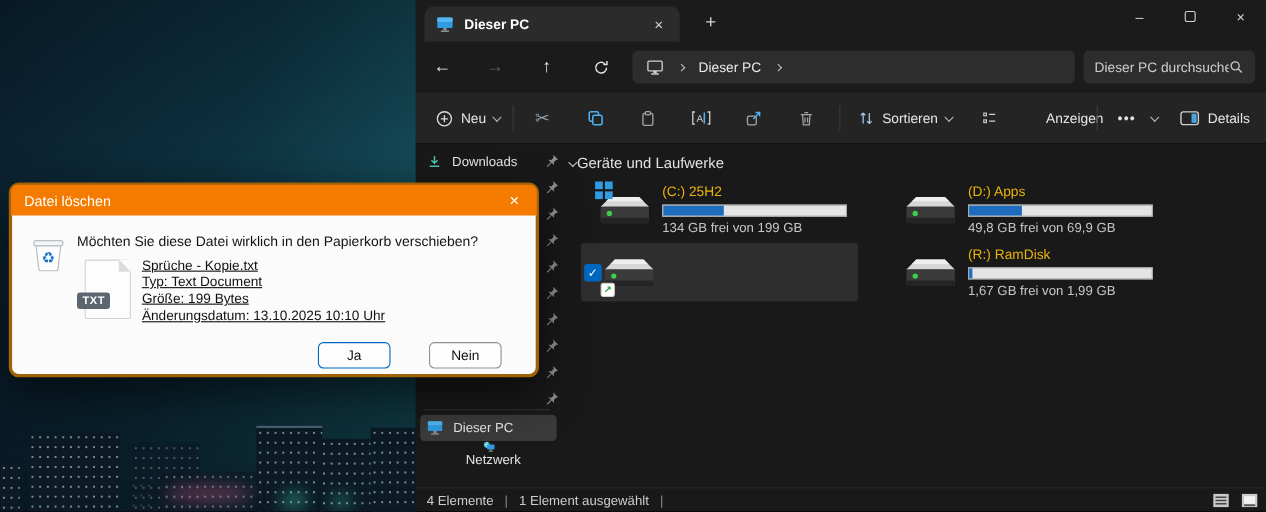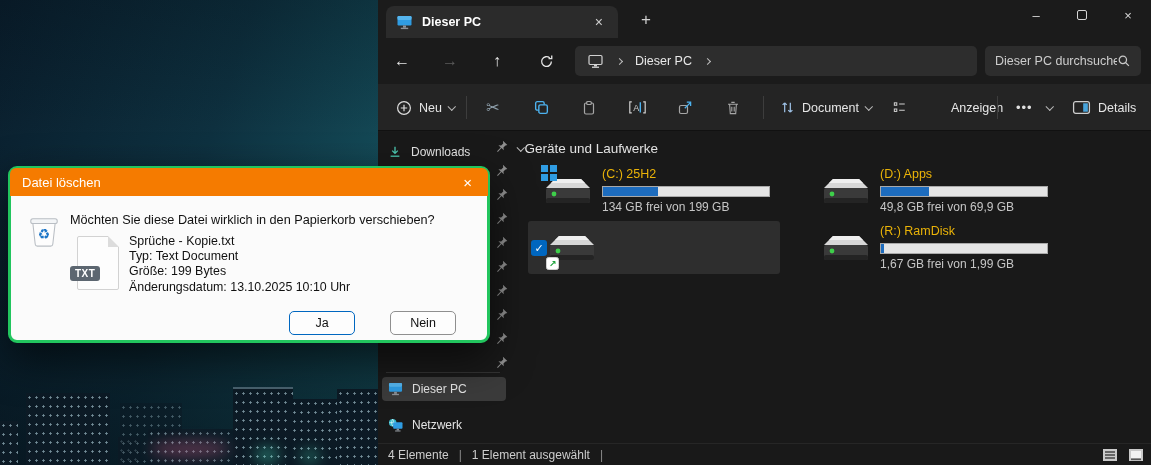--- a/index.html
+++ b/index.html
@@ -65,27 +65,27 @@
   .winlogo{position:absolute;left:-3px;top:-8px;width:16px;height:16px;display:grid;grid-template-columns:7px 7px;grid-template-rows:7px 7px;gap:1.5px;}
   .winlogo i{background:#2f9ce2;}
   .shortcut-ovl{position:absolute;left:-2px;bottom:-4px;width:13px;height:13px;background:#fff;border-radius:2.5px;display:flex;align-items:center;justify-content:center;font-size:9px;font-weight:bold;color:#1ea33c;border:1px solid #cfcfcf;}
 
   .statusbar{position:absolute;left:0;top:443px;width:100%;height:22px;background:#191919;border-top:1px solid #262626;display:flex;align-items:center;font-size:12px;color:#cdcdcd;padding:0 10px;}
   .statusbar .sep{margin:0 10px;color:#8a8a8a;}
   .status-icons{position:absolute;right:6px;top:3px;display:flex;gap:8px;}
   .status-icons .vico{width:18px;height:16px;display:flex;align-items:center;justify-content:center;}
 
   
-  .dialog{position:absolute;left:8px;top:166px;width:482px;height:177px;z-index:50;border:3px solid #22c55e;border-radius:9px;background:#fbfbfb;box-shadow:0 16px 42px rgba(0,0,0,.6);}
+  .dialog{position:absolute;left:8px;top:166px;width:482px;height:177px;z-index:50;border:3px solid #a16207;border-radius:9px;background:#fbfbfb;box-shadow:0 16px 42px rgba(0,0,0,.6);}
   .dlg-title{position:absolute;left:-1px;top:-1px;right:-1px;height:28px;background:#f57b00;border-radius:6px 6px 0 0;display:flex;align-items:center;padding:0 12px;color:#fff;font-size:13px;}
   .dlg-title .t{flex:1;}
   .dlg-close{color:#fff;font-size:15px;padding:0 4px;}
   .dlg-body{position:absolute;left:0;top:28px;right:0;bottom:0;color:#1a1a1a;}
   .dlg-msg{position:absolute;left:59px;top:16px;font-size:12.7px;color:#111;}
-  .dlg-details{position:absolute;left:118px;top:37px;font-size:12.4px;line-height:15.2px;color:#111;}
+  .dlg-details{position:absolute;left:118px;top:37px;font-size:12.4px;line-height:15.2px;color:#111;text-decoration:underline;}
   .dlg-btn{position:absolute;top:114px;width:66px;height:24px;background:#fdfdfd;border-radius:5px;display:flex;align-items:center;justify-content:center;font-size:12.5px;color:#111;}
   .dlg-btn.primary{border:1.6px solid #0067c0;}
   .dlg-btn.secondary{border:1px solid #8f8f8f;}
   .txtfile{position:absolute;left:66px;top:39px;width:42px;height:54px;background:#fdfdfd;border:1px solid #d2d2d2;border-radius:2px;}
   .txtfile .fold{position:absolute;right:-1px;top:-1px;width:0;height:0;border-left:11px solid #dcdcdc;border-top:11px solid #fbfbfb;}
   .txtfile .badge{position:absolute;left:-8px;bottom:8px;background:#5c6670;color:#fff;font-size:10px;font-weight:bold;padding:2px 5px;border-radius:3px;letter-spacing:.5px;}
   .binicon{position:absolute;left:15px;top:16px;}
 </style>
 </head>
 <body>
@@ -199,21 +199,21 @@
       <div class="tb-icon" style="left:335px;">
         <svg width="16" height="16" viewBox="0 0 16 16">
             <path d="M3 4.2h10M6.3 2.4h3.4M4.6 4.2l.7 9.4h5.4l.7-9.4M6.8 6.8v4.6M9.2 6.8v4.6" fill="none" stroke="#a6a6a6" stroke-width="1.1"></path>
           </svg>
       </div>
       <div class="tb-divider" style="left:385px;"></div>
       <div class="tb-item" style="left:396px;">
         <svg width="15" height="15" viewBox="0 0 16 16">
             <path d="M5 13V3M5 3L2.8 5.2M5 3l2.2 2.2M11 3v10M11 13l-2.2-2.2M11 13l2.2-2.2" fill="none" stroke="#9fc3e8" stroke-width="1.3"></path>
           </svg>
-        <span>Document</span>
+        <span>Sortieren</span>
         <span class="chv"></span>
       </div>
       <div class="tb-item" style="left:508px;gap:44px;">
         <svg width="15" height="15" viewBox="0 0 16 16">
             <rect x="2.5" y="3" width="2.6" height="2.6" fill="none" stroke="#cfcfcf" stroke-width="1.1"></rect>
             <rect x="2.5" y="9.6" width="2.6" height="2.6" fill="none" stroke="#cfcfcf" stroke-width="1.1"></rect>
             <path d="M7.6 4.3h6M7.6 10.9h6" stroke="#cfcfcf" stroke-width="1.2"></path>
           </svg>
         <span>Anzeigen</span>
         <span class="chv"></span>
@@ -226,21 +226,21 @@
         <svg width="19" height="15" viewBox="0 0 18 14">
             <rect x="1.5" y="1.5" width="15" height="11" rx="2" fill="none" stroke="#cfcfcf" stroke-width="1.2"></rect>
             <rect x="10.6" y="3" width="4.4" height="8" fill="#4db2ef" opacity=".9"></rect>
           </svg>
         <span>Details</span>
       </div>
     </div>
 
     <div class="body-area">
       <div class="sidebar">
-        <div class="sb-row" style="top:4px;align-items:flex-end;">
+        <div class="sb-row" style="top:4px;">
           <svg width="14" height="14" viewBox="0 0 16 16">
               <path d="M8 2v7.2M4.8 6.4L8 9.6l3.2-3.2" fill="none" stroke="#4cc7b0" stroke-width="1.5"></path>
               <path d="M3 12.8h10" stroke="#4cc7b0" stroke-width="1.5"></path>
             </svg>
           <span class="lbl">Downloads</span>
         </div>
 
         <svg class="sb-pin" style="top:9px;" width="13" height="13" viewBox="0 0 12 12">
             <path d="M7.3.6l4.1 4.1-1.7.4-1.9 1.9.3 2.5-2.1-2.1L2.6 11l-.7-.7L5.3 6.9 3.2 4.8l2.5.3 1.9-1.9z" fill="#909090"></path>
           </svg>
@@ -274,21 +274,21 @@
         <div class="sb-divider"></div>
         <div class="sb-row selected" style="top:246px;">
           <svg width="15" height="14" viewBox="0 0 16 15">
               <rect x="1" y="1" width="14" height="9.5" rx="1.2" fill="#2f9ce2"></rect>
               <rect x="1" y="1" width="14" height="4" rx="1.2" fill="#55b5ee"></rect>
               <rect x="6.5" y="10.5" width="3" height="2.2" fill="#8b9096"></rect>
               <rect x="4.3" y="12.7" width="7.4" height="1.4" fill="#8b9096"></rect>
             </svg>
           <span class="lbl">Dieser PC</span>
         </div>
-        <div class="sb-row" style="top:282px;">
+        <div class="sb-row" style="top:270px;flex-direction:column;">
           <svg width="15" height="14" viewBox="0 0 16 15">
               <circle cx="5" cy="5" r="4" fill="#36b8c9"></circle>
               <path d="M1.4 5h7.2M5 1.2c-1.6 2.4-1.6 5.2 0 7.6M5 1.2c1.6 2.4 1.6 5.2 0 7.6" stroke="#e8fbff" stroke-width=".7" fill="none"></path>
               <rect x="5.5" y="4.5" width="10" height="7" rx="1" fill="#2f9ce2"></rect>
               <rect x="9.2" y="11.5" width="2.6" height="1.8" fill="#8b9096"></rect>
               <rect x="7.6" y="13.3" width="5.8" height="1.2" fill="#8b9096"></rect>
             </svg>
           <span class="lbl">Netzwerk</span>
         </div>
       </div>

